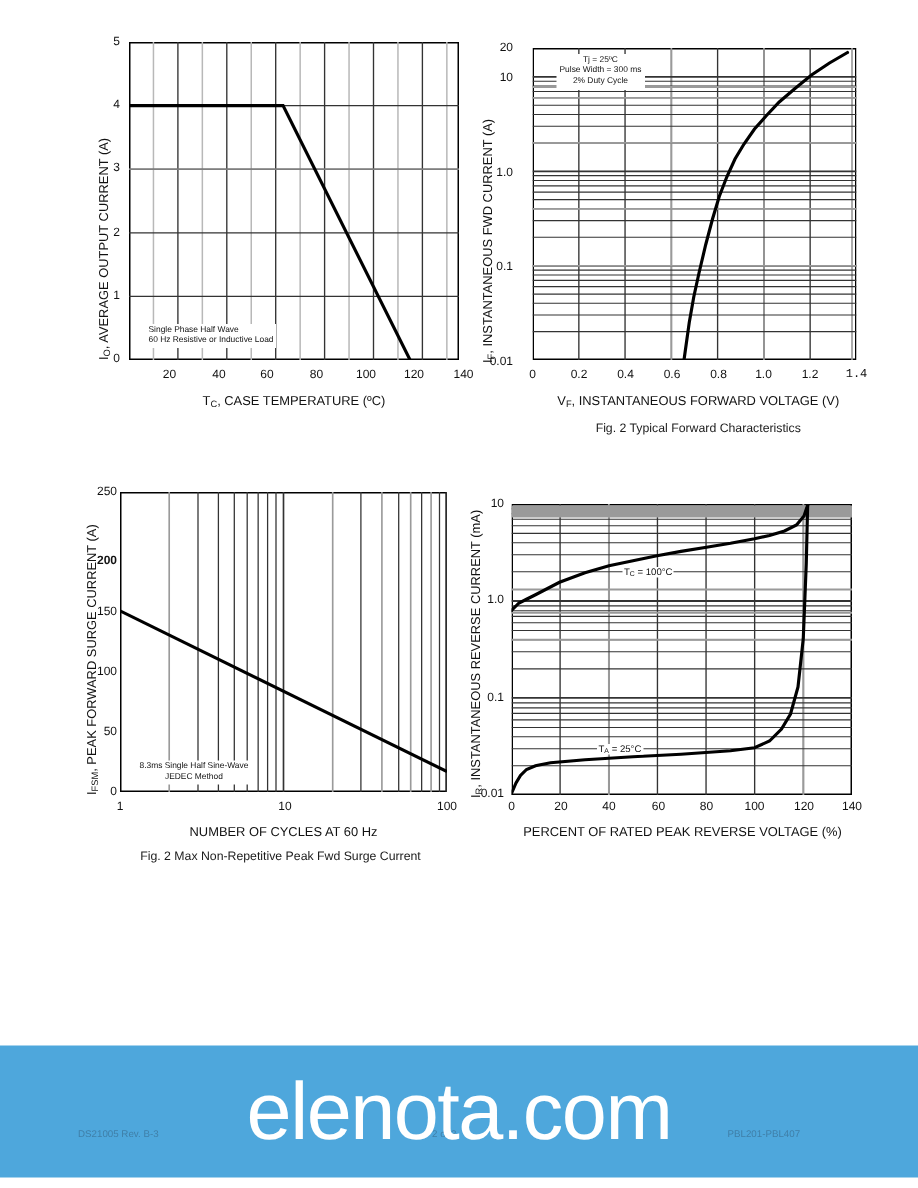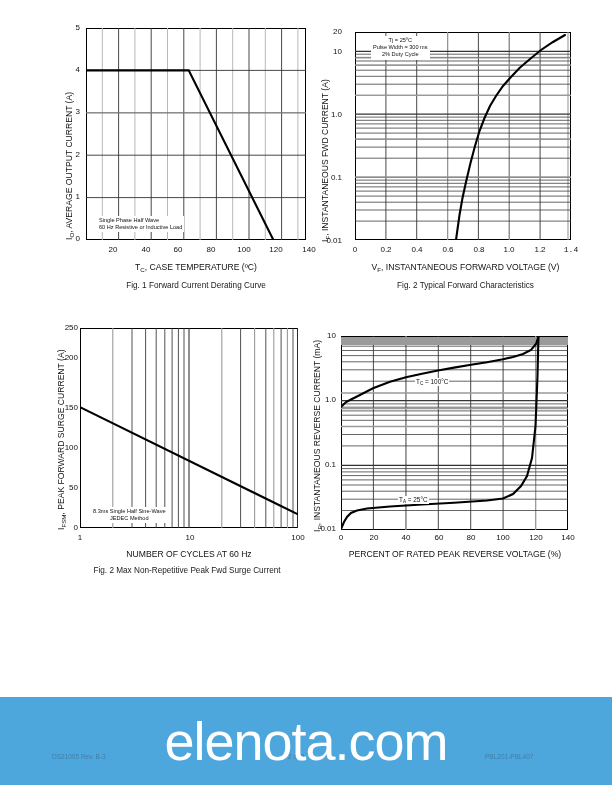--- a/index.html
+++ b/index.html
@@ -110,21 +110,20 @@
   <div class="tick ct" style="left:104px;top:245px;width:18px;">20</div>
   <div class="tick ct" style="left:137px;top:245px;width:18px;">40</div>
   <div class="tick ct" style="left:169px;top:245px;width:18px;">60</div>
   <div class="tick ct" style="left:202px;top:245px;width:18px;">80</div>
   <div class="tick ct" style="left:233px;top:245px;width:22px;">100</div>
   <div class="tick ct" style="left:265px;top:245px;width:22px;">120</div>
   <div class="tick ct" style="left:298px;top:245px;width:22px;">140</div>
 
   <div class="ylabel" style="left:64px;top:240px;">I<sub>O</sub>, AVERAGE OUTPUT CURRENT (A)</div>
   <div class="axis-title" style="left:96px;top:262px;width:200px;">T<sub>C</sub>, CASE TEMPERATURE (ºC)</div>
-  <div class="caption" style="left:76px;top:281px;width:240px;">Fig. 1  Forward Current Derating Curve</div>
   <div class="note" style="left:97px;top:216px;">
     <div>Single Phase Half Wave</div>
     <div>60 Hz Resistive or Inductive Load</div>
   </div>
 
   <div class="fig" style="left:355px;top:32px;">
     <svg width="216" height="208" viewBox="0 0 216 208">
       <rect x="0.5" y="0.5" width="215" height="207" fill="#fff" stroke="#000" stroke-width="1"></rect>
 
       <g stroke="#333" stroke-width="0.9">
@@ -253,21 +252,21 @@
         <line x1="201.1" y1="0" x2="201.1" y2="200"></line>
         <line x1="213.0" y1="0" x2="213.0" y2="200"></line>
         <line x1="217.5" y1="0" x2="217.5" y2="200"></line>
       </g>
 
       <line x1="0" y1="79.2" x2="218" y2="186.4" stroke="#000" stroke-width="2.1"></line>
     </svg>
   </div>
 
   <div class="tick rt" style="left:50px;top:323px;width:28px;">250</div>
-  <div class="tick rt" style="left:50px;top:353px;width:28px;">200</div>
+  <div class="tick rt" style="left:50px;top:369px;width:28px;font-weight:bold;">200</div>
   <div class="tick rt" style="left:50px;top:403px;width:28px;">150</div>
   <div class="tick rt" style="left:50px;top:443px;width:28px;">100</div>
   <div class="tick rt" style="left:50px;top:483px;width:28px;">50</div>
   <div class="tick rt" style="left:50px;top:523px;width:28px;">0</div>
 
   <div class="tick ct" style="left:73px;top:533px;width:14px;">1</div>
   <div class="tick ct" style="left:181px;top:533px;width:18px;">10</div>
   <div class="tick ct" style="left:286px;top:533px;width:24px;">100</div>
 
   <div class="ylabel" style="left:56px;top:530px;">I<sub>FSM</sub>, PEAK FORWARD SURGE CURRENT (A)</div>

